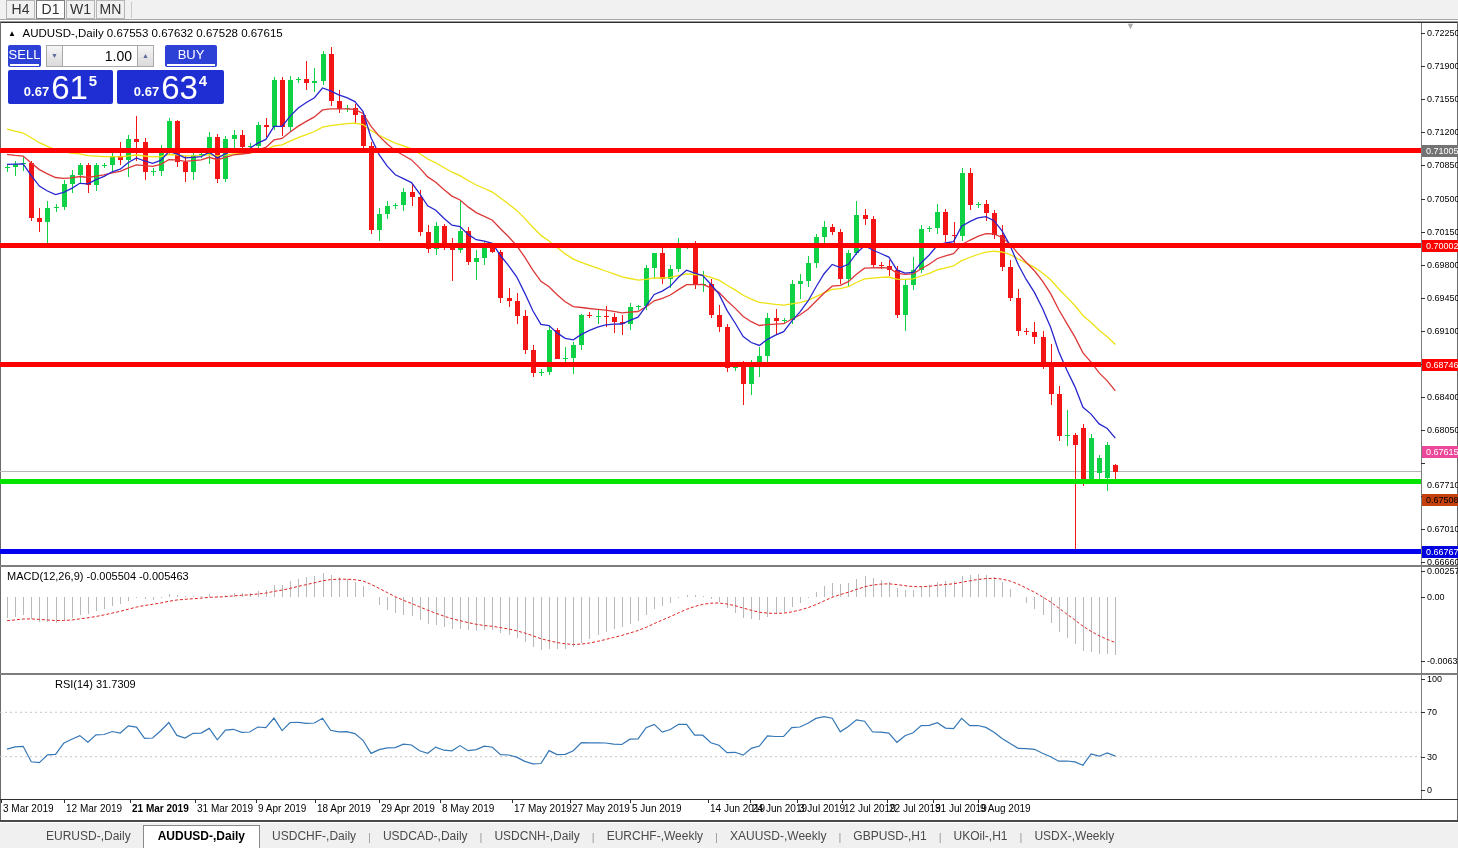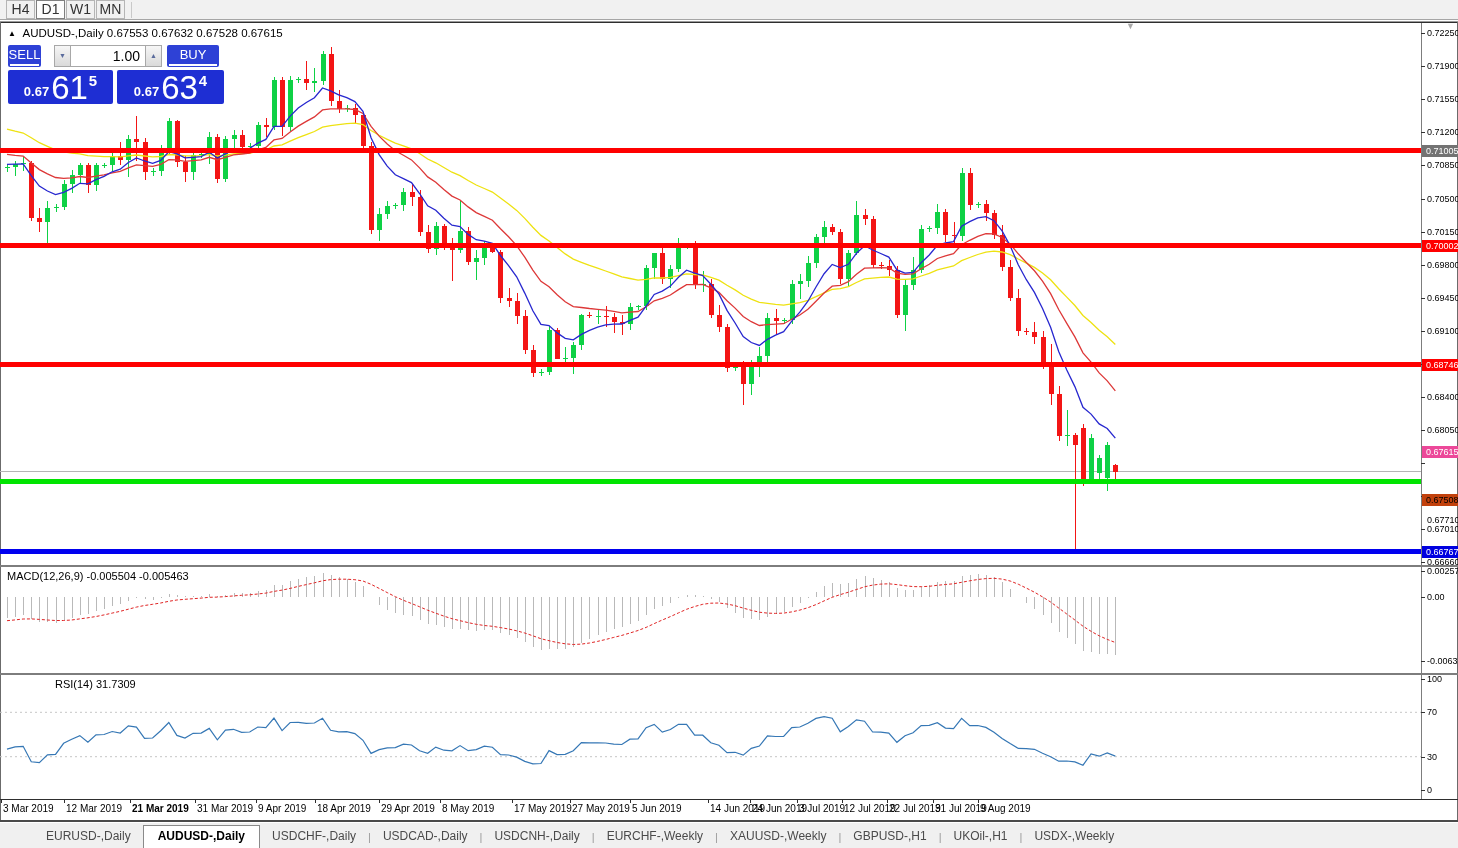--- a/index.html
+++ b/index.html
@@ -35,22 +35,22 @@
   .ax-lbl{position:absolute;left:6px;font-size:9px;color:#000;white-space:nowrap;}
   .ax-badge{position:absolute;left:1px;right:0;height:12px;line-height:12px;font-size:9px;text-align:left;padding-left:4px;z-index:9;}
   
   .t-tick{position:absolute;width:1px;height:4px;top:799px;background:#2e2e2e;z-index:7;}
   .t-lbl{position:absolute;top:803px;font-size:10px;color:#000;white-space:nowrap;}
   
   #trade-panel{position:absolute;left:8px;top:45px;width:216px;z-index:40;}
   #tp-row1{display:flex;height:22px;}
   .tp-btn{background:#2e41d6;color:#fff;font-size:13px;text-align:center;line-height:20px;position:relative;border-radius:2px;cursor:default;}
   .tp-btn:after{content:"";position:absolute;left:2px;right:2px;bottom:1px;height:2px;background:#fff;}
-  #sell-btn{width:33px;margin-right:13px;}
-  #buy-btn{width:52px;margin-left:5px;text-align:center;}
+  #sell-btn{width:33px;margin-right:5px;}
+  #buy-btn{width:52px;margin-left:11px;text-align:center;}
   .spin-btn{width:17px;background:linear-gradient(#f6f6f6,#dadada);border:1px solid #a8a8a8;box-sizing:border-box;color:#5a6b9c;font-size:7px;text-align:center;line-height:20px;cursor:default;}
   #vol-input{width:74px;border:1px solid #a8a8a8;border-left:none;border-right:none;box-sizing:border-box;font-size:14px;text-align:right;padding:0 5px;font-family:"Liberation Sans",sans-serif;outline:none;}
   #tp-row2{display:flex;margin-top:3px;height:34px;}
   .px-tile{background:#1e2ed3;color:#fff;border-radius:2px;display:flex;align-items:flex-end;justify-content:center;padding-bottom:1px;box-sizing:border-box;}
   #sell-tile{width:105px;margin-right:4px;}
   #buy-tile{width:107px;}
   .px-small{font-size:13px;font-weight:bold;margin:0 2px 4px 0;}
   .px-big{font-size:33px;line-height:30px;}
   .px-sup{font-size:15px;font-weight:bold;margin:0 0 14px 1px;}
   
@@ -554,21 +554,21 @@
       <div class="ax-lbl" style="top: 269.972px;">0.69450</div>
       <div class="ax-tick" style="top: 308.094px;"></div>
       <div class="ax-lbl" style="top: 303.094px;">0.69100</div>
       <div class="ax-tick" style="top: 341.216px;"></div>
       <div class="ax-lbl" style="top: 336.216px;">0.68750</div>
       <div class="ax-tick" style="top: 374.337px;"></div>
       <div class="ax-lbl" style="top: 369.337px;">0.68400</div>
       <div class="ax-tick" style="top: 407.459px;"></div>
       <div class="ax-lbl" style="top: 402.459px;">0.68050</div>
       <div class="ax-tick" style="top: 439.634px;"></div>
-      <div class="ax-lbl" style="top: 456px; margin-top: 36px;">0.67710</div>
+      <div class="ax-lbl" style="top: 421px; margin-top: 36px;">0.67710</div>
       <div class="ax-tick" style="top: 472.755px;"></div>
       <div class="ax-lbl" style="top: 467.755px; margin-left: 45px;">0.67360</div>
       <div class="ax-tick" style="top: 505.877px;"></div>
       <div class="ax-lbl" style="top: 500.877px;">0.67010</div>
       <div class="ax-tick" style="top: 538.998px;"></div>
       <div class="ax-lbl" style="top: 533.998px;">0.66660</div>
       <div class="ax-tick" style="top: 548px;"></div>
       <div class="ax-lbl" style="top: 543px;">0.002574</div>
       <div class="ax-tick" style="top: 574px;"></div>
       <div class="ax-lbl" style="top: 569px;">0.00</div>

